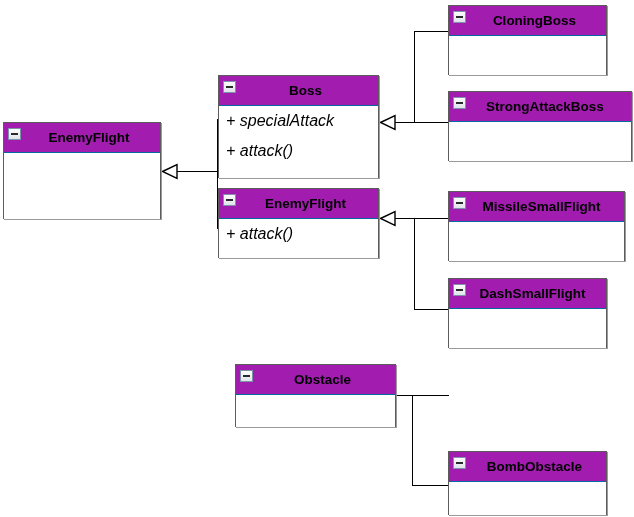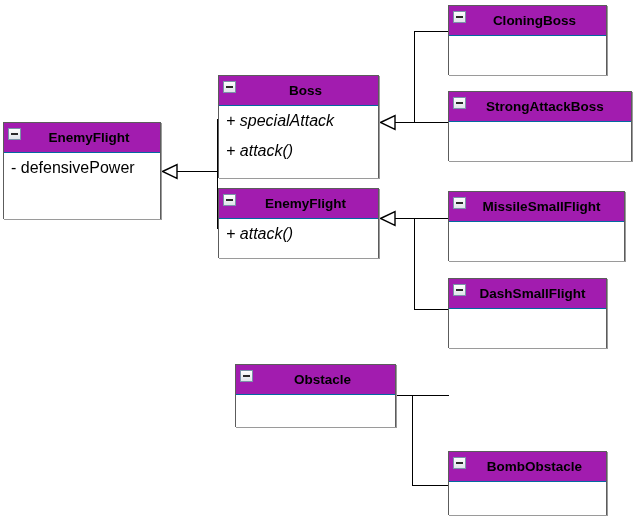--- a/index.html
+++ b/index.html
@@ -137,21 +137,20 @@
       <path d="M1.5 8.5 L16 1.5 L16 15.5 Z" fill="#ffffff" stroke="#000000" stroke-width="1.4"></path>
     </svg>
   </div>
 
   <div class="uml-class" style="left:3px; top:122px; width:158px; height:97px;">
     <div class="uml-header">
       <span class="collapse-icon"></span>
       <span class="uml-title">EnemyFlight</span>
     </div>
     <div class="uml-body" style="height:66px;">
-      <div class="uml-member">- defensivePower</div>
     </div>
   </div>
 
   <div class="uml-class" style="left:218px; top:75px; width:161px; height:103px;">
     <div class="uml-header">
       <span class="collapse-icon"></span>
       <span class="uml-title">Boss</span>
     </div>
     <div class="uml-body" style="height:72px;">
       <div class="uml-member italic">+ specialAttack</div>

